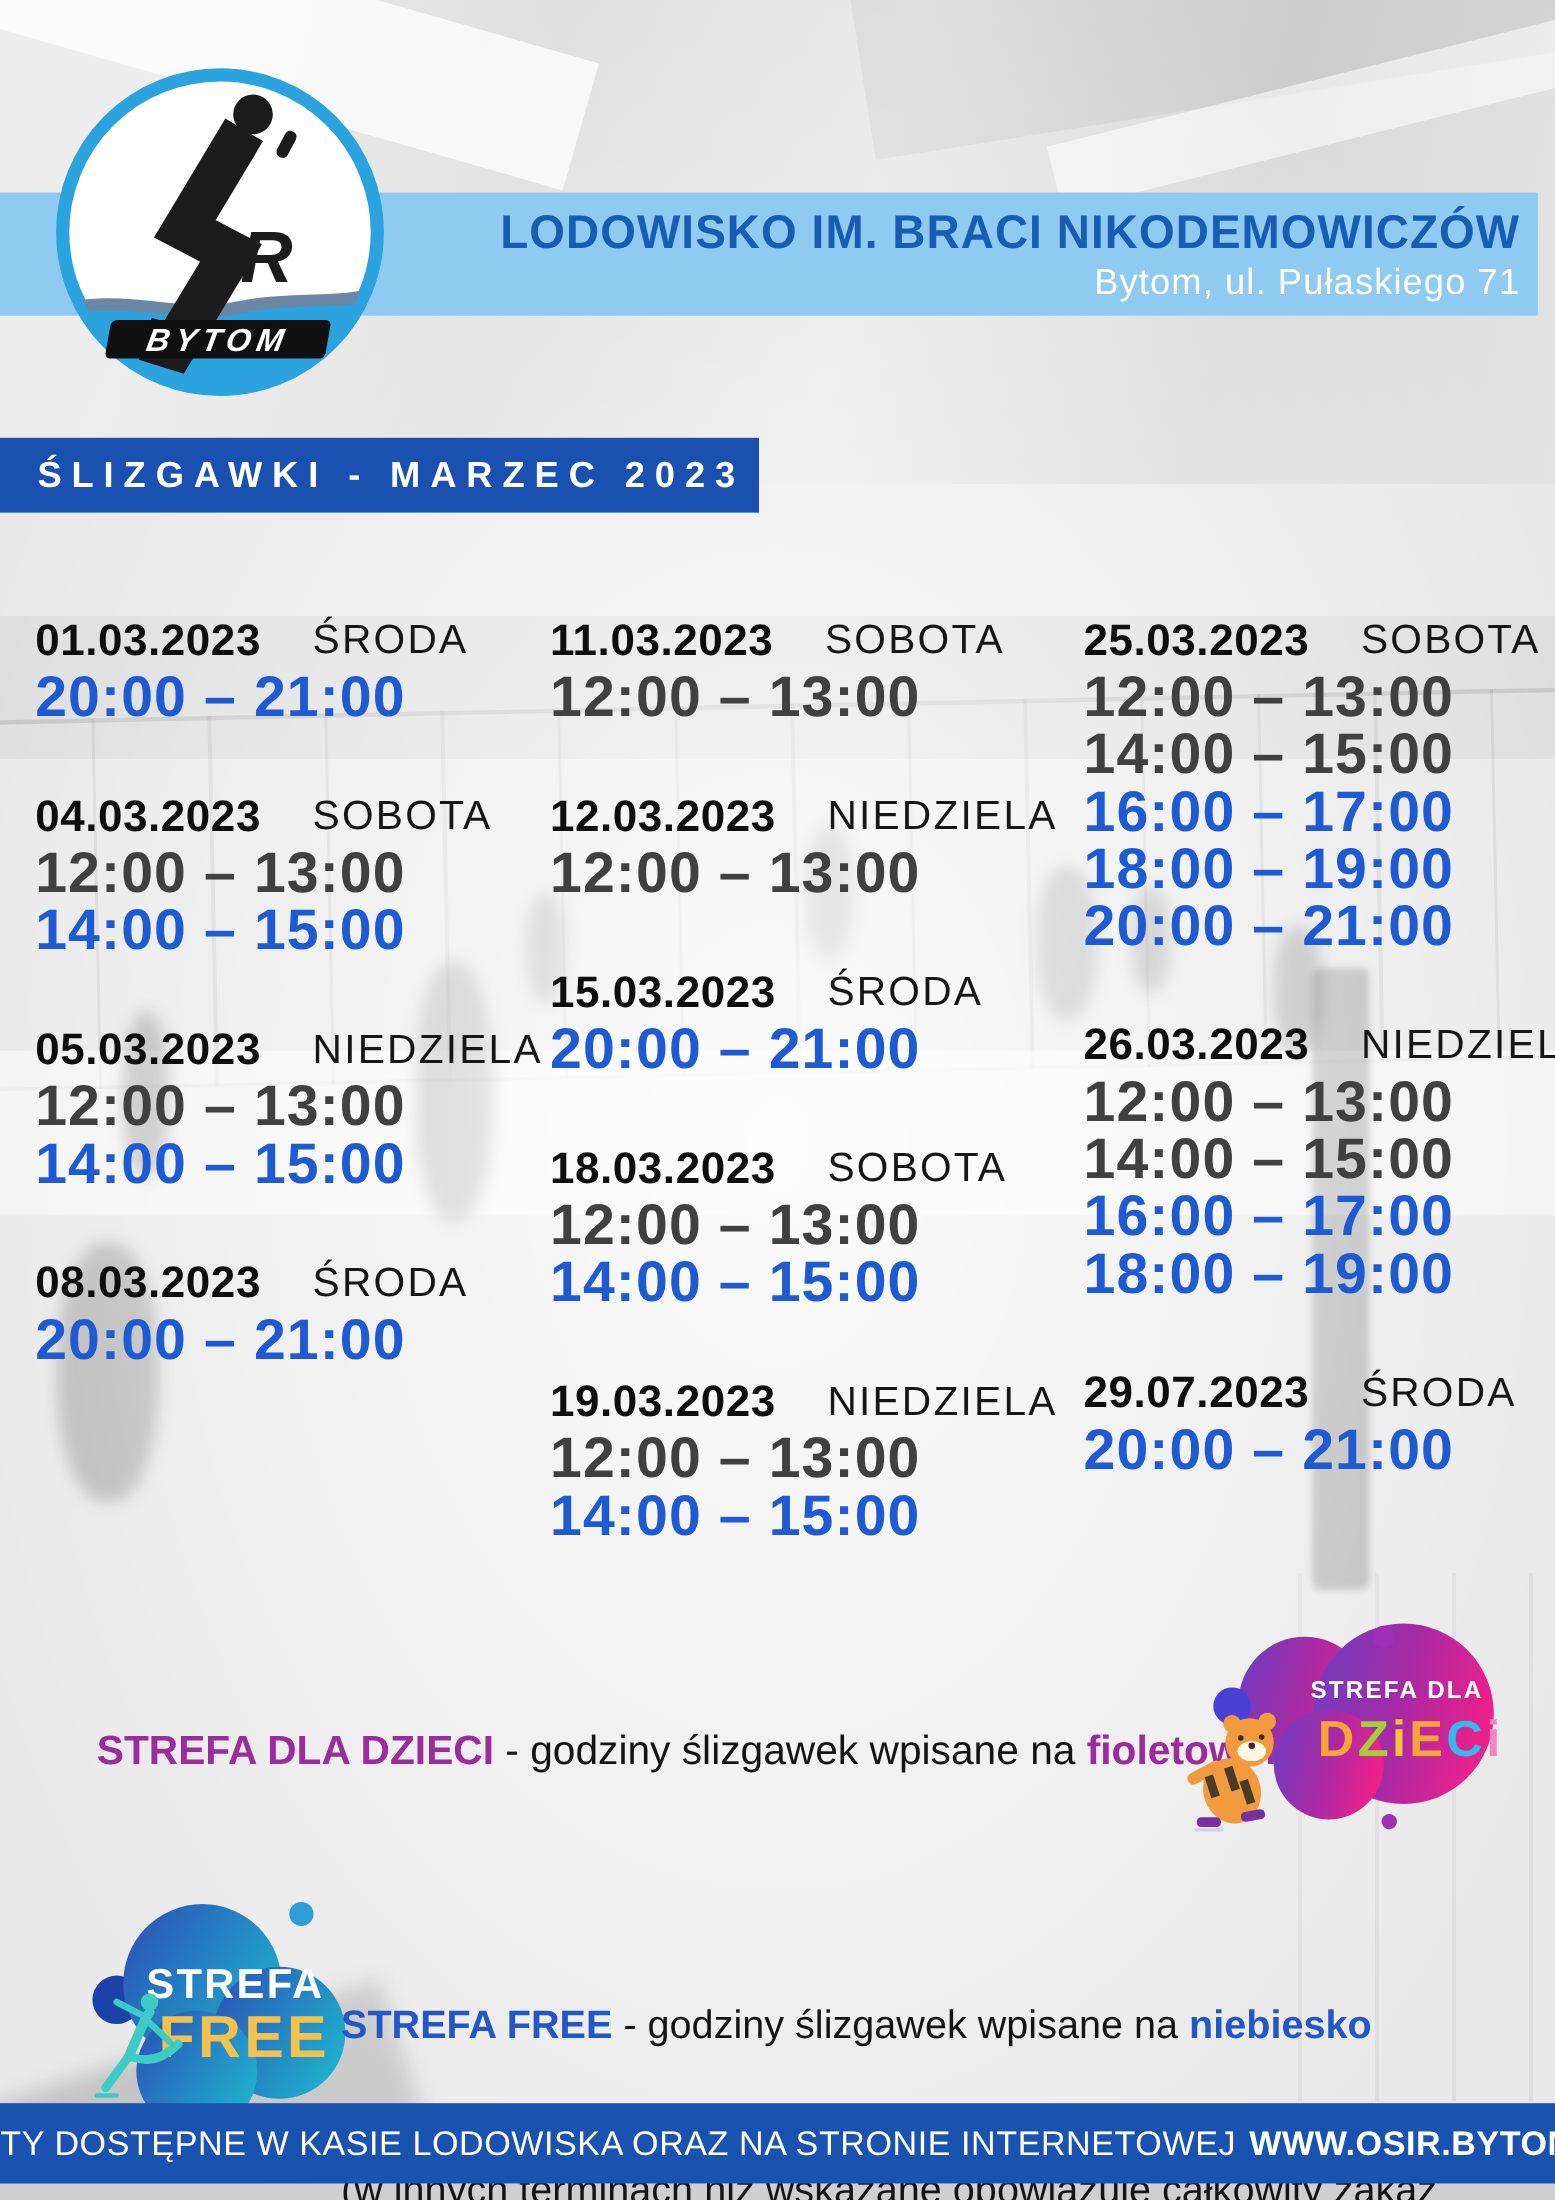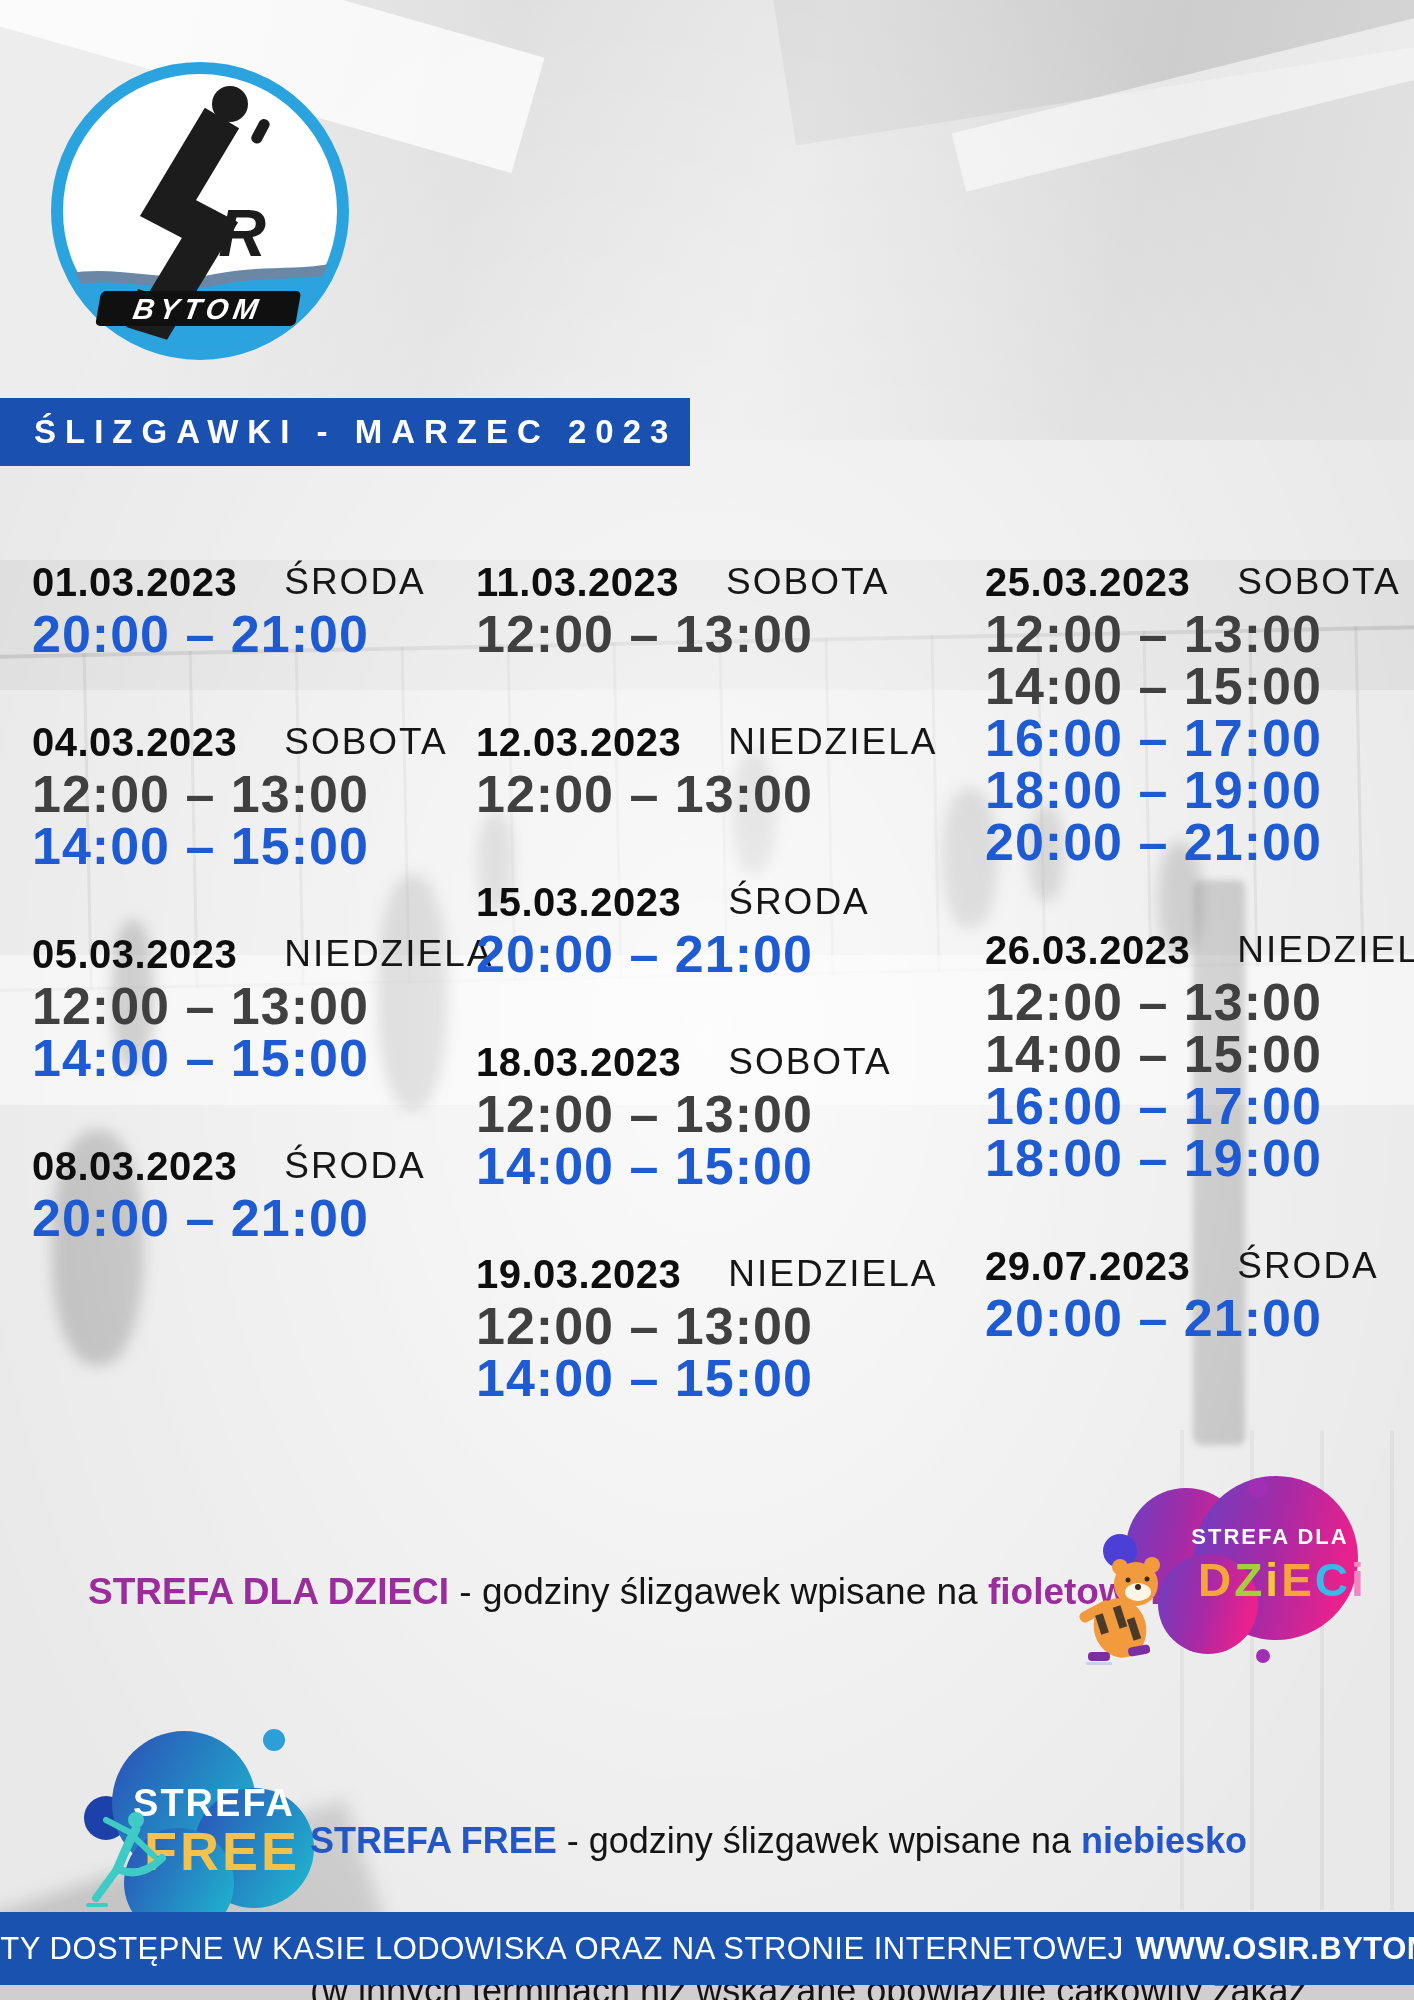--- a/index.html
+++ b/index.html
@@ -38,21 +38,21 @@
   .venue{color:#1A5BB4;font-weight:bold;font-size:43px;letter-spacing:1px;line-height:50px;white-space:nowrap;transform:scaleX(.97);transform-origin:right;}
   .address{color:#ffffff;font-size:33px;line-height:40px;letter-spacing:1px;}
   .logo-wrap{position:absolute;left:50px;top:60px;width:300px;height:302px;z-index:5;}
   
   .title-badge{position:absolute;left:0;top:398px;width:690px;height:68px;z-index:2;background:#1A51B0;
     display:flex;align-items:center;padding-left:34px;box-sizing:border-box;
     color:#fff;font-weight:bold;font-size:33px;letter-spacing:9px;white-space:nowrap;}
   
   .schedule{position:absolute;left:0;top:556px;width:1414px;z-index:2;}
   .sched-col{position:absolute;top:0;width:455px;}
-  .col0{left:32px;} .col1{left:476px;} .col2{left:985px;}
+  .col0{left:32px;} .col1{left:500px;} .col2{left:985px;}
   .group{margin-bottom:56px;}
   .line{height:52px;display:flex;align-items:center;white-space:nowrap;gap:32px;}
   .date{font-weight:bold;font-size:40px;color:#0e0e0e;letter-spacing:0.5px;}
   .day{font-weight:400;font-size:37px;color:#161616;margin-left:15px;letter-spacing:2px;}
   .time{font-weight:bold;font-size:52px;letter-spacing:1px;}
   .time.free{color:#1E5BD2;}
   .time.kids{color:#404040;}
   
   .legend-kids{position:absolute;left:88px;top:1534px;z-index:2;font-size:37px;color:#141414;white-space:pre-wrap;}
   .legend-kids .hl{color:#9A2C9E;font-weight:bold;}
@@ -86,20 +86,24 @@
     <div class="fig" style="left:1028px;top:806px;width:36px;height:96px;"></div>
     <div class="fig" style="left:1158px;top:842px;width:44px;height:115px;"></div>
     <div class="fig" style="left:52px;top:1130px;width:92px;height:235px;"></div>
     <div class="post"></div>
     <div class="bg-br-grid"></div>
     <div class="bg-bl-dark"></div>
     <div class="soften"></div>
     <div class="bg-bottom"></div>
   </div>
 
+  <div class="bar-light">
+    <div class="venue">LODOWISKO IM. BRACI NIKODEMOWICZÓW</div>
+    <div class="address">Bytom, ul. Pułaskiego 71</div>
+  </div>
 
   <div class="logo-wrap">
     <svg width="300" height="302" viewBox="0 0 300 302">
       <defs>
         <clipPath id="lc">
             <circle cx="150" cy="151" r="139"></circle>
           </clipPath>
       </defs>
       <circle cx="150" cy="151" r="143" fill="#ffffff" stroke="#2BA3DF" stroke-width="12"></circle>
       <g clip-path="url(#lc)">

